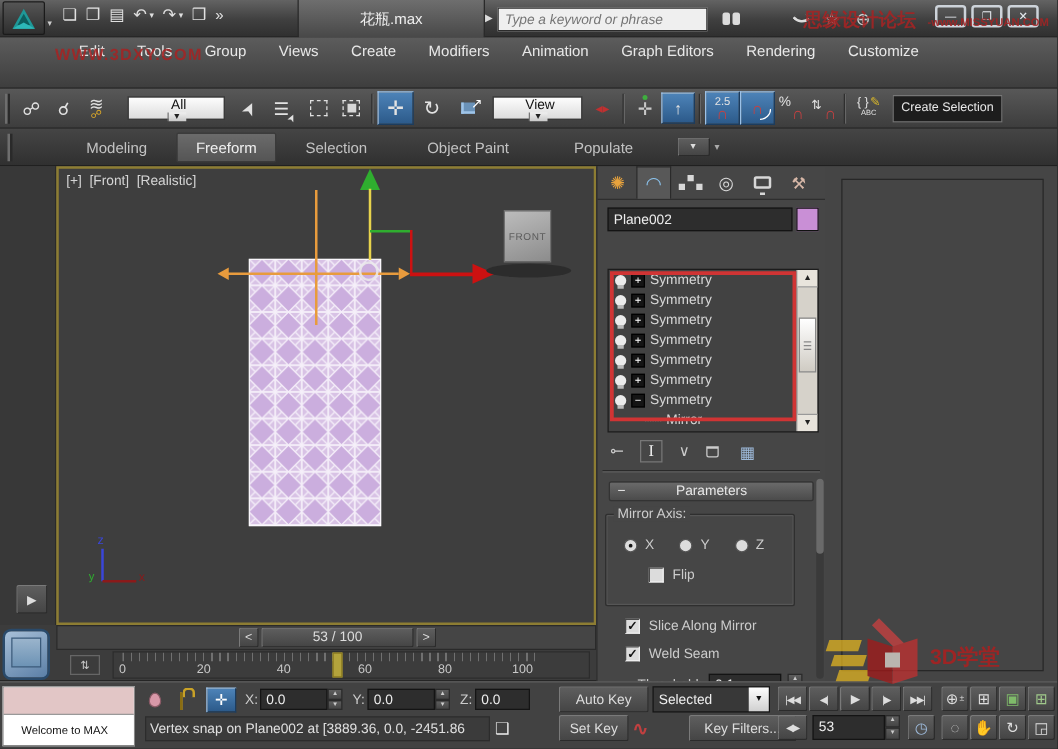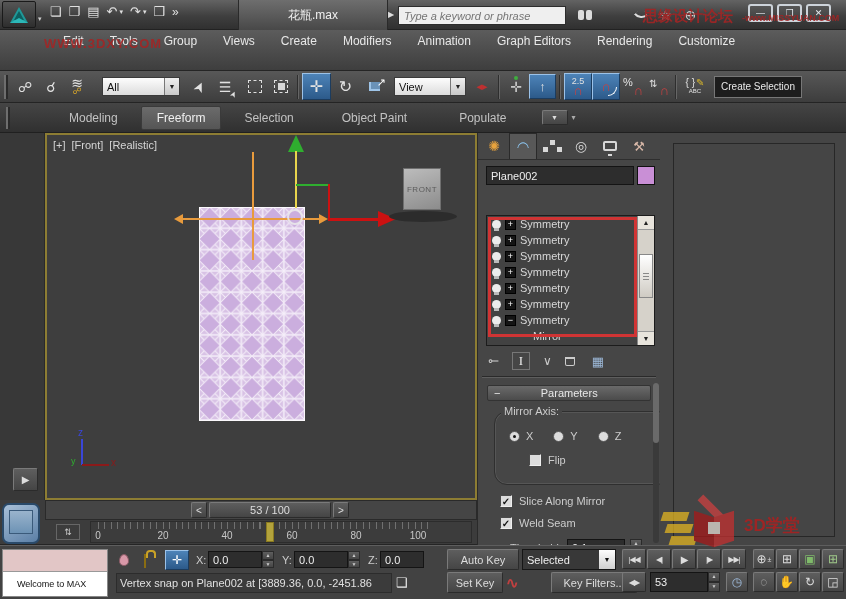--- a/index.html
+++ b/index.html
@@ -6,21 +6,21 @@
   html,body{background:#222;}
   #app{position:relative;width:846px;height:599px;background:#3c3c3c;overflow:hidden;font-size:11px;color:#ddd;}
   .abs{position:absolute;}
   .fx{display:flex;align-items:center;}
   .ctr{display:flex;align-items:center;justify-content:center;}
   
   .bv{background:linear-gradient(#5e5e5e,#454545);border:1px solid;border-color:#7a7a7a #2b2b2b #2b2b2b #7a7a7a;border-radius:2px;color:#ddd;}
   .blueon{background:linear-gradient(#4d83b8,#2c5a8a);border:1px solid;border-color:#9cc2e8 #1c3c5e #1c3c5e #9cc2e8;color:#fff;}
   .ibox{width:26px;height:26px;display:flex;align-items:center;justify-content:center;font-size:14px;color:#e2e2e2;position:relative;}
   .sep{width:2px;height:24px;background:#2e2e2e;border-right:1px solid #666;margin:0 3px;}
-  .wsel{background:linear-gradient(#fdfdfd,#dcdcdc);border:1px solid #3a3a3a;color:#111;height:19px;display:flex;align-items:center;}
+  .wsel{background:linear-gradient(#fdfdfd,#dcdcdc);border:1px solid #3a3a3a;color:#111;height:19px;display:flex;align-items:center;flex-direction:column;}
   .wsel .lbl{flex:1;padding-left:4px;font-size:11px;}
   .wsel .dd{width:15px;height:100%;background:linear-gradient(#efefef,#c9c9c9);border-left:1px solid #777;display:flex;align-items:center;justify-content:center;font-size:7px;color:#222;}
   .din{background:#2d2d2d;border:1px solid #141414;color:#eee;font-size:11px;display:flex;align-items:center;padding-left:4px;}
   .spin{display:flex;flex-direction:column;width:12px;}
   .spin span{flex:1;background:linear-gradient(#5e5e5e,#454545);border:1px solid #2b2b2b;color:#ccc;font-size:5px;line-height:7px;text-align:center;height:50%;}
   .cb{width:12px;height:12px;background:#dcdcdc;border:1px solid;border-color:#4a4a4a #eee #eee #4a4a4a;display:flex;align-items:center;justify-content:center;font-size:10px;font-weight:bold;color:#111;}
   .rd{width:11px;height:11px;border-radius:50%;background:#dcdcdc;border:1px solid #555;position:relative;}
   .rd.on::after{content:"";position:absolute;inset:3px;background:#141414;border-radius:50%;}
   .mag{color:#c84040;font-weight:bold;font-size:13px;line-height:10px;}
   .menu-item{padding:2px 13px;font-size:12px;color:#e8e8e8;}
@@ -360,21 +360,21 @@
       <span style="font-size:12px;color:#ccc;">∨</span>
       <span class="bin"></span>
       <span style="font-size:13px;color:#9cb8d8;margin-left:4px;">▦</span>
     </div>
     <div class="abs" style="left:4px;top:243px;width:174px;border-top:1px solid #2a2a2a;border-bottom:1px solid #5e5e5e;"></div>
 
     <div class="abs rh" style="left:9px;top:252px;width:164px;height:16px;">
       <span style="padding:0 6px;">−</span>
       <span style="flex:1;text-align:center;margin-right:18px;">Parameters</span>
     </div>
-    <div class="abs grp" style="left:16px;top:278px;width:176px;height:74px;border-radius:13px;">
+    <div class="abs grp" style="left:6px;top:278px;width:152px;height:74px;">
       <span style="position:absolute;left:6px;top:-7px;background:#464646;padding:0 3px;color:#ccc;">Mirror Axis:</span>
       <div class="fx" style="margin:18px 0 0 14px;gap:6px;">
         <span class="rd on"></span>
           <span style="color:#ccc;margin-right:14px;">X</span>
         <span class="rd"></span>
           <span style="color:#ccc;margin-right:14px;">Y</span>
         <span class="rd"></span>
           <span style="color:#ccc;">Z</span>
       </div>
       <div class="fx" style="margin:12px 0 0 34px;gap:7px;">

